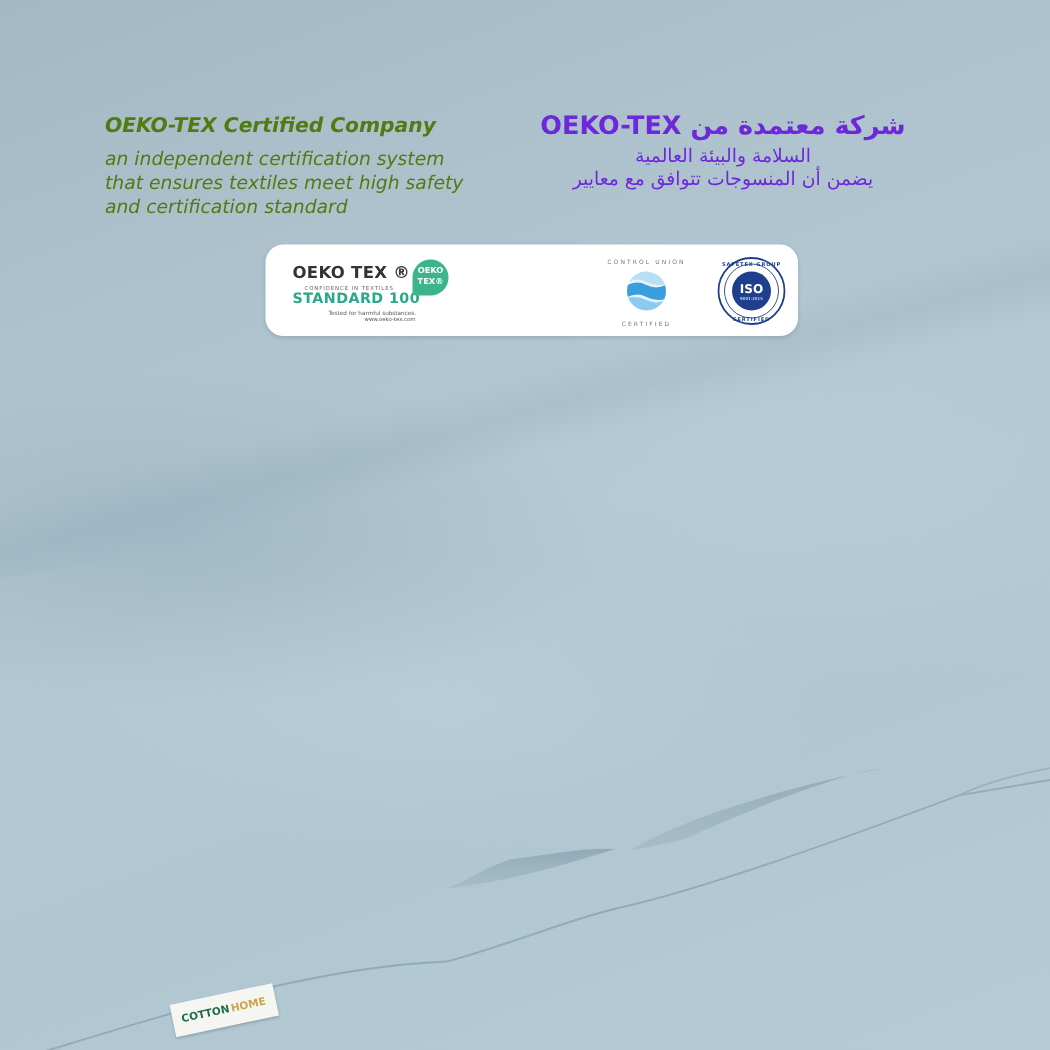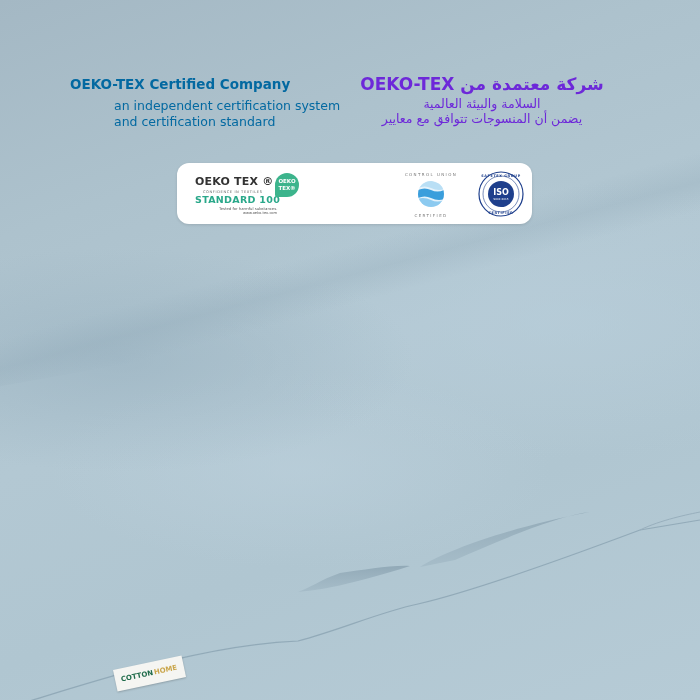--- a/index.html
+++ b/index.html
@@ -19,24 +19,24 @@
       position: absolute; pointer-events: none;
     }
     .fold-diag {
       left: -40px; top: 200px; width: 820px; height: 120px;
       background: linear-gradient(175deg, transparent 40%, rgba(140,165,180,0.25) 55%, transparent 70%);
       transform: rotate(-10deg);
     }
     .seam-svg { position: absolute; left: 0; top: 0; width: 700px; height: 700px; pointer-events: none; }
 
     .text-left {
-      position: absolute; left: 70px; top: 76px; width: 280px; color: #0369a1;
+      position: absolute; left: 70px; top: 76px; width: 280px; color: #4d7c0f; font-style: italic;
     }
     .text-left .title { font-weight: bold; font-size: 13.5px; margin-bottom: 6px; }
-    .text-left .body { font-size: 12.5px; line-height: 16px; margin-left: 44px; }
+    .text-left .body { font-size: 12.5px; line-height: 16px; }
     .text-right {
       position: absolute; right: 68px; top: 74px; width: 300px; color: #6d28d9;
       text-align: center; direction: rtl;
     }
     .text-right .title { font-weight: bold; font-size: 17px; margin-bottom: 2px; }
     .text-right .body { font-size: 12.5px; line-height: 15px; }
 
     .cert-bar {
       position: absolute; left: 177px; top: 163px; width: 355px; height: 61px;
       background: #ffffff; border-radius: 12px;
@@ -88,20 +88,21 @@
   <path d="M410 566 C 390 565, 365 570, 340 573 C 320 580, 310 588, 298 592 C 320 590, 350 585, 410 566 Z" fill="url(#shadowA)"></path>
   <path d="M0 712 C 20 705, 40 700, 60 712 L 0 735 Z" fill="#92aab8" opacity="0.7"></path>
   <path d="M0 710 C 100 680, 200 645, 298 641 C 340 630, 380 612, 418 604 C 470 592, 560 560, 640 530 L 700 520" fill="none" stroke="#8aa3b1" stroke-width="1.2" opacity="0.8"></path>
   <path d="M640 530 C 660 520, 690 514, 700 512" fill="none" stroke="#98afbd" stroke-width="1"></path>
 </svg>
 
 <div class="text-left">
   <div class="title">OEKO-TEX Certified Company</div>
   <div class="body">
     <div>an independent certification system</div>
+    <div>that ensures textiles meet high safety</div>
     <div>and certification standard</div>
   </div>
 </div>
 
 <div class="text-right">
   <div class="title">شركة معتمدة من OEKO-TEX</div>
   <div class="body">
     <div>السلامة والبيئة العالمية</div>
     <div>يضمن أن المنسوجات تتوافق مع معايير</div>
   </div>

